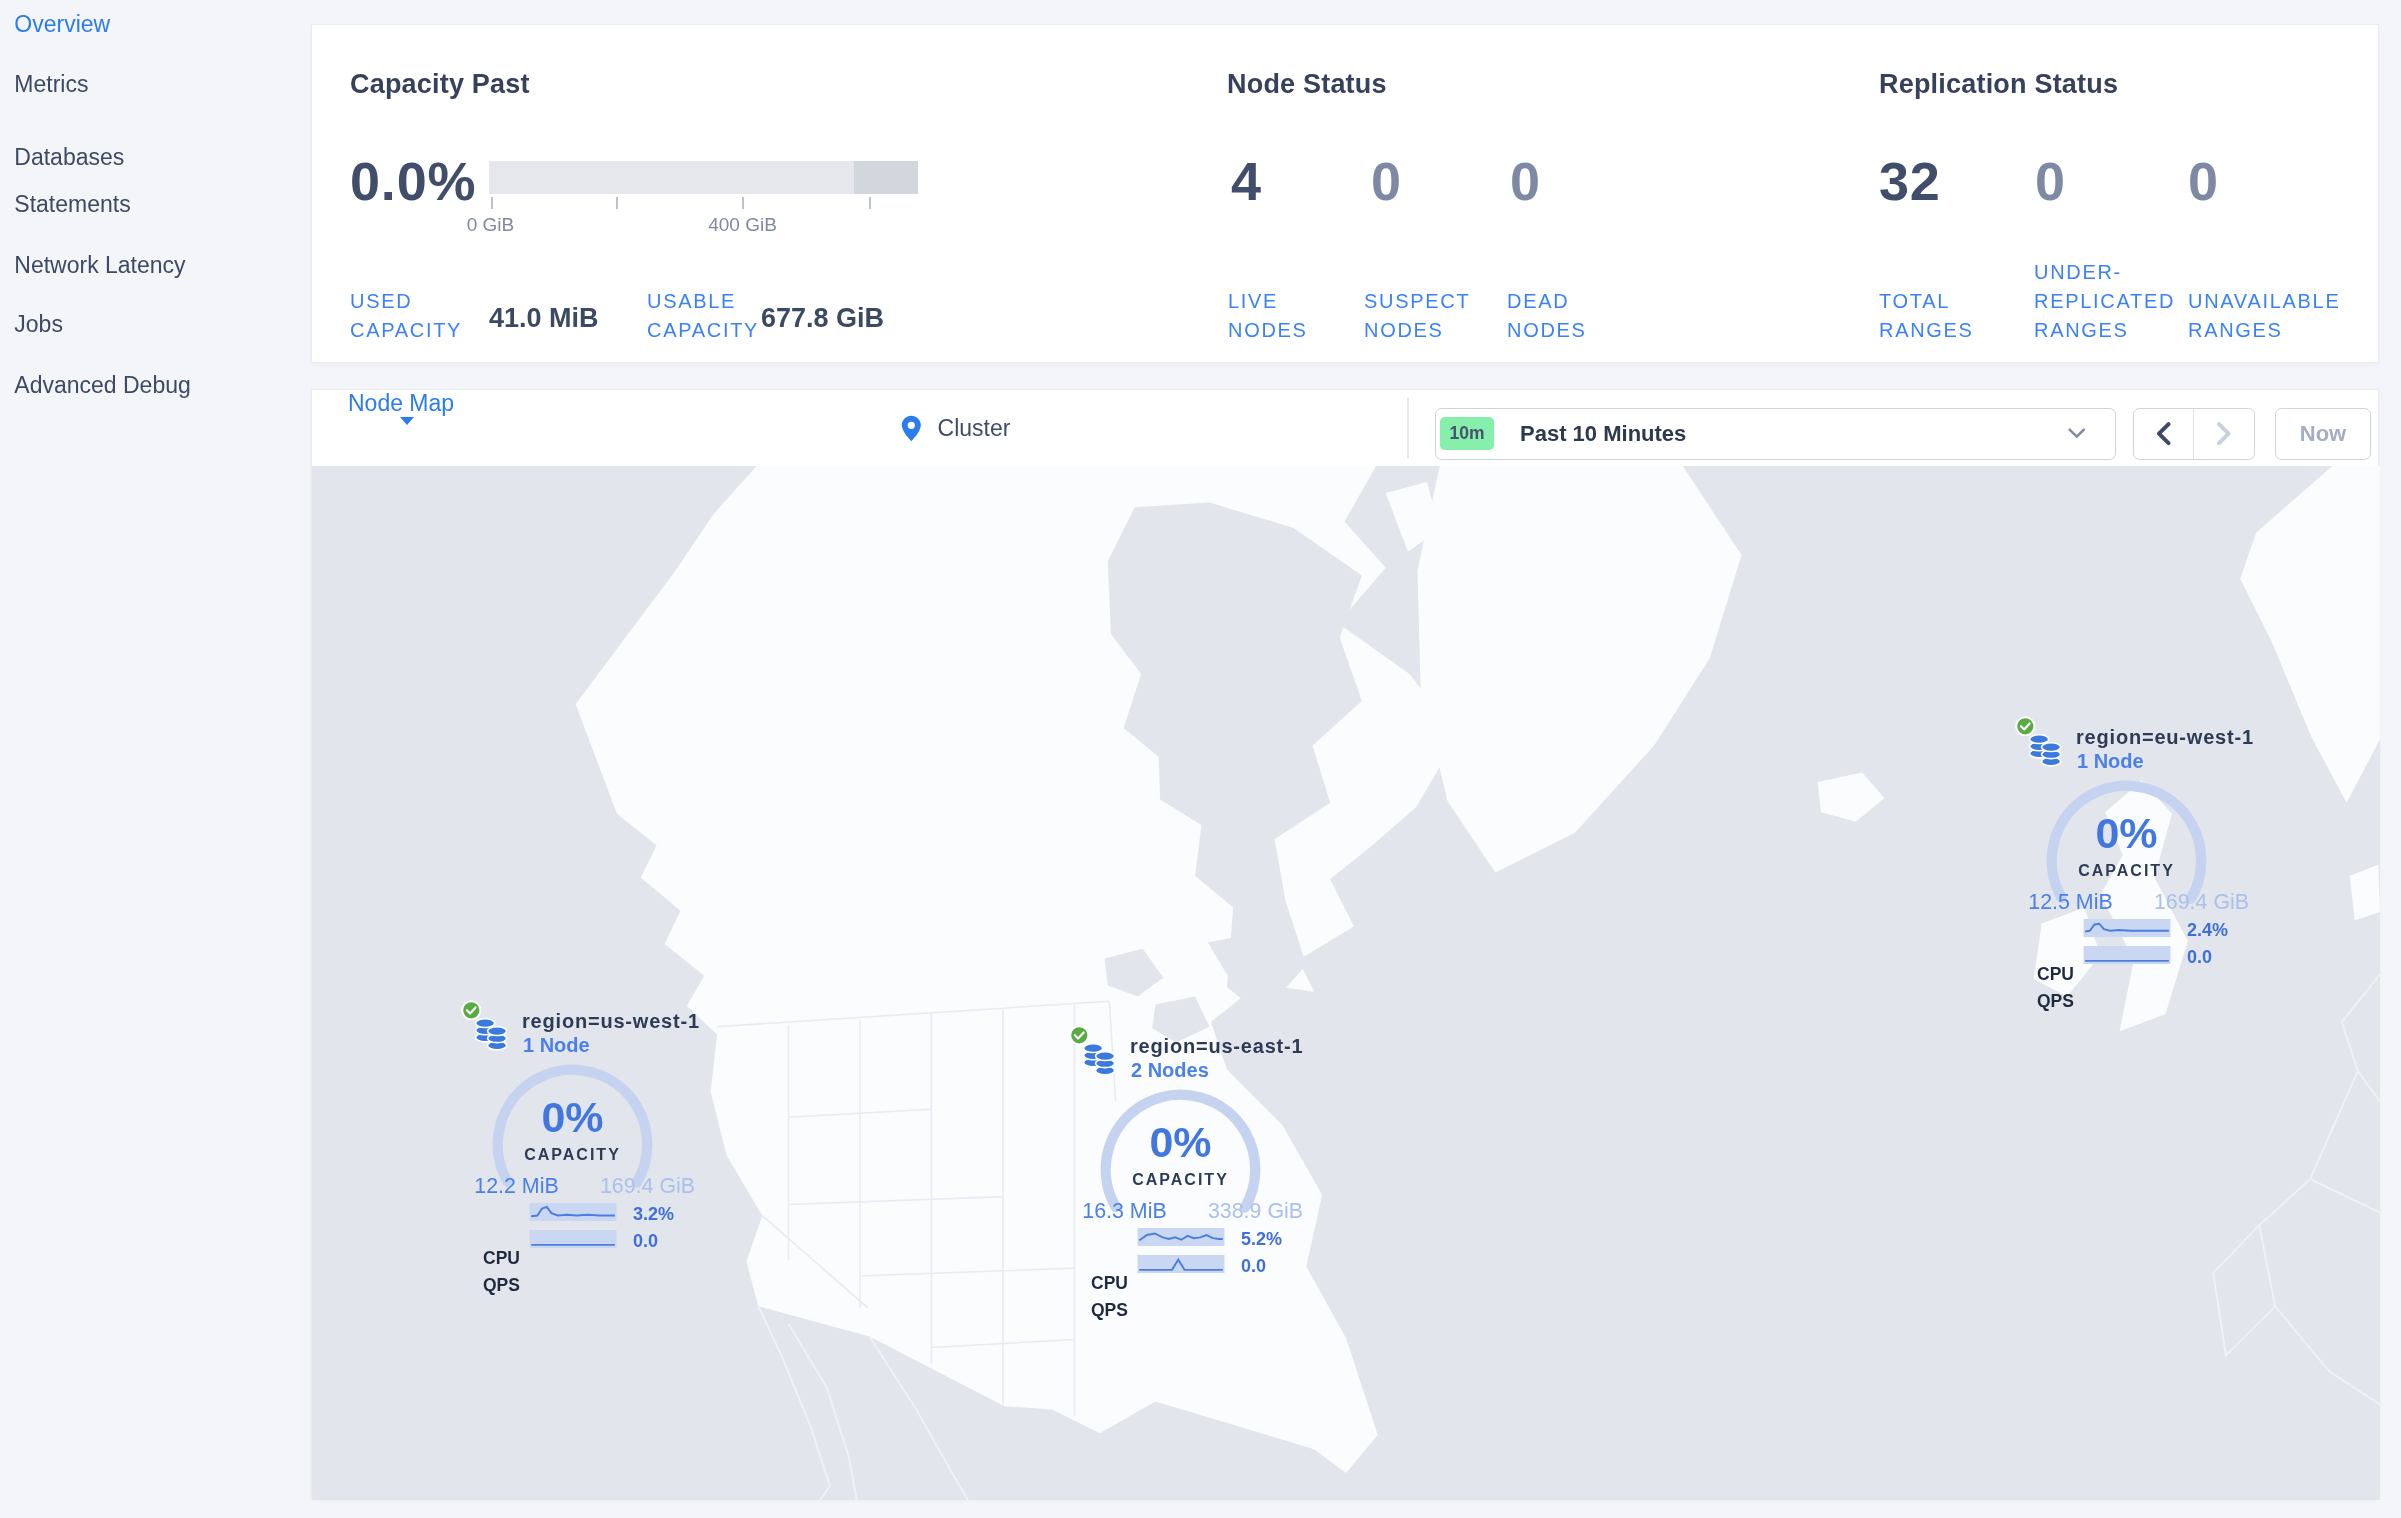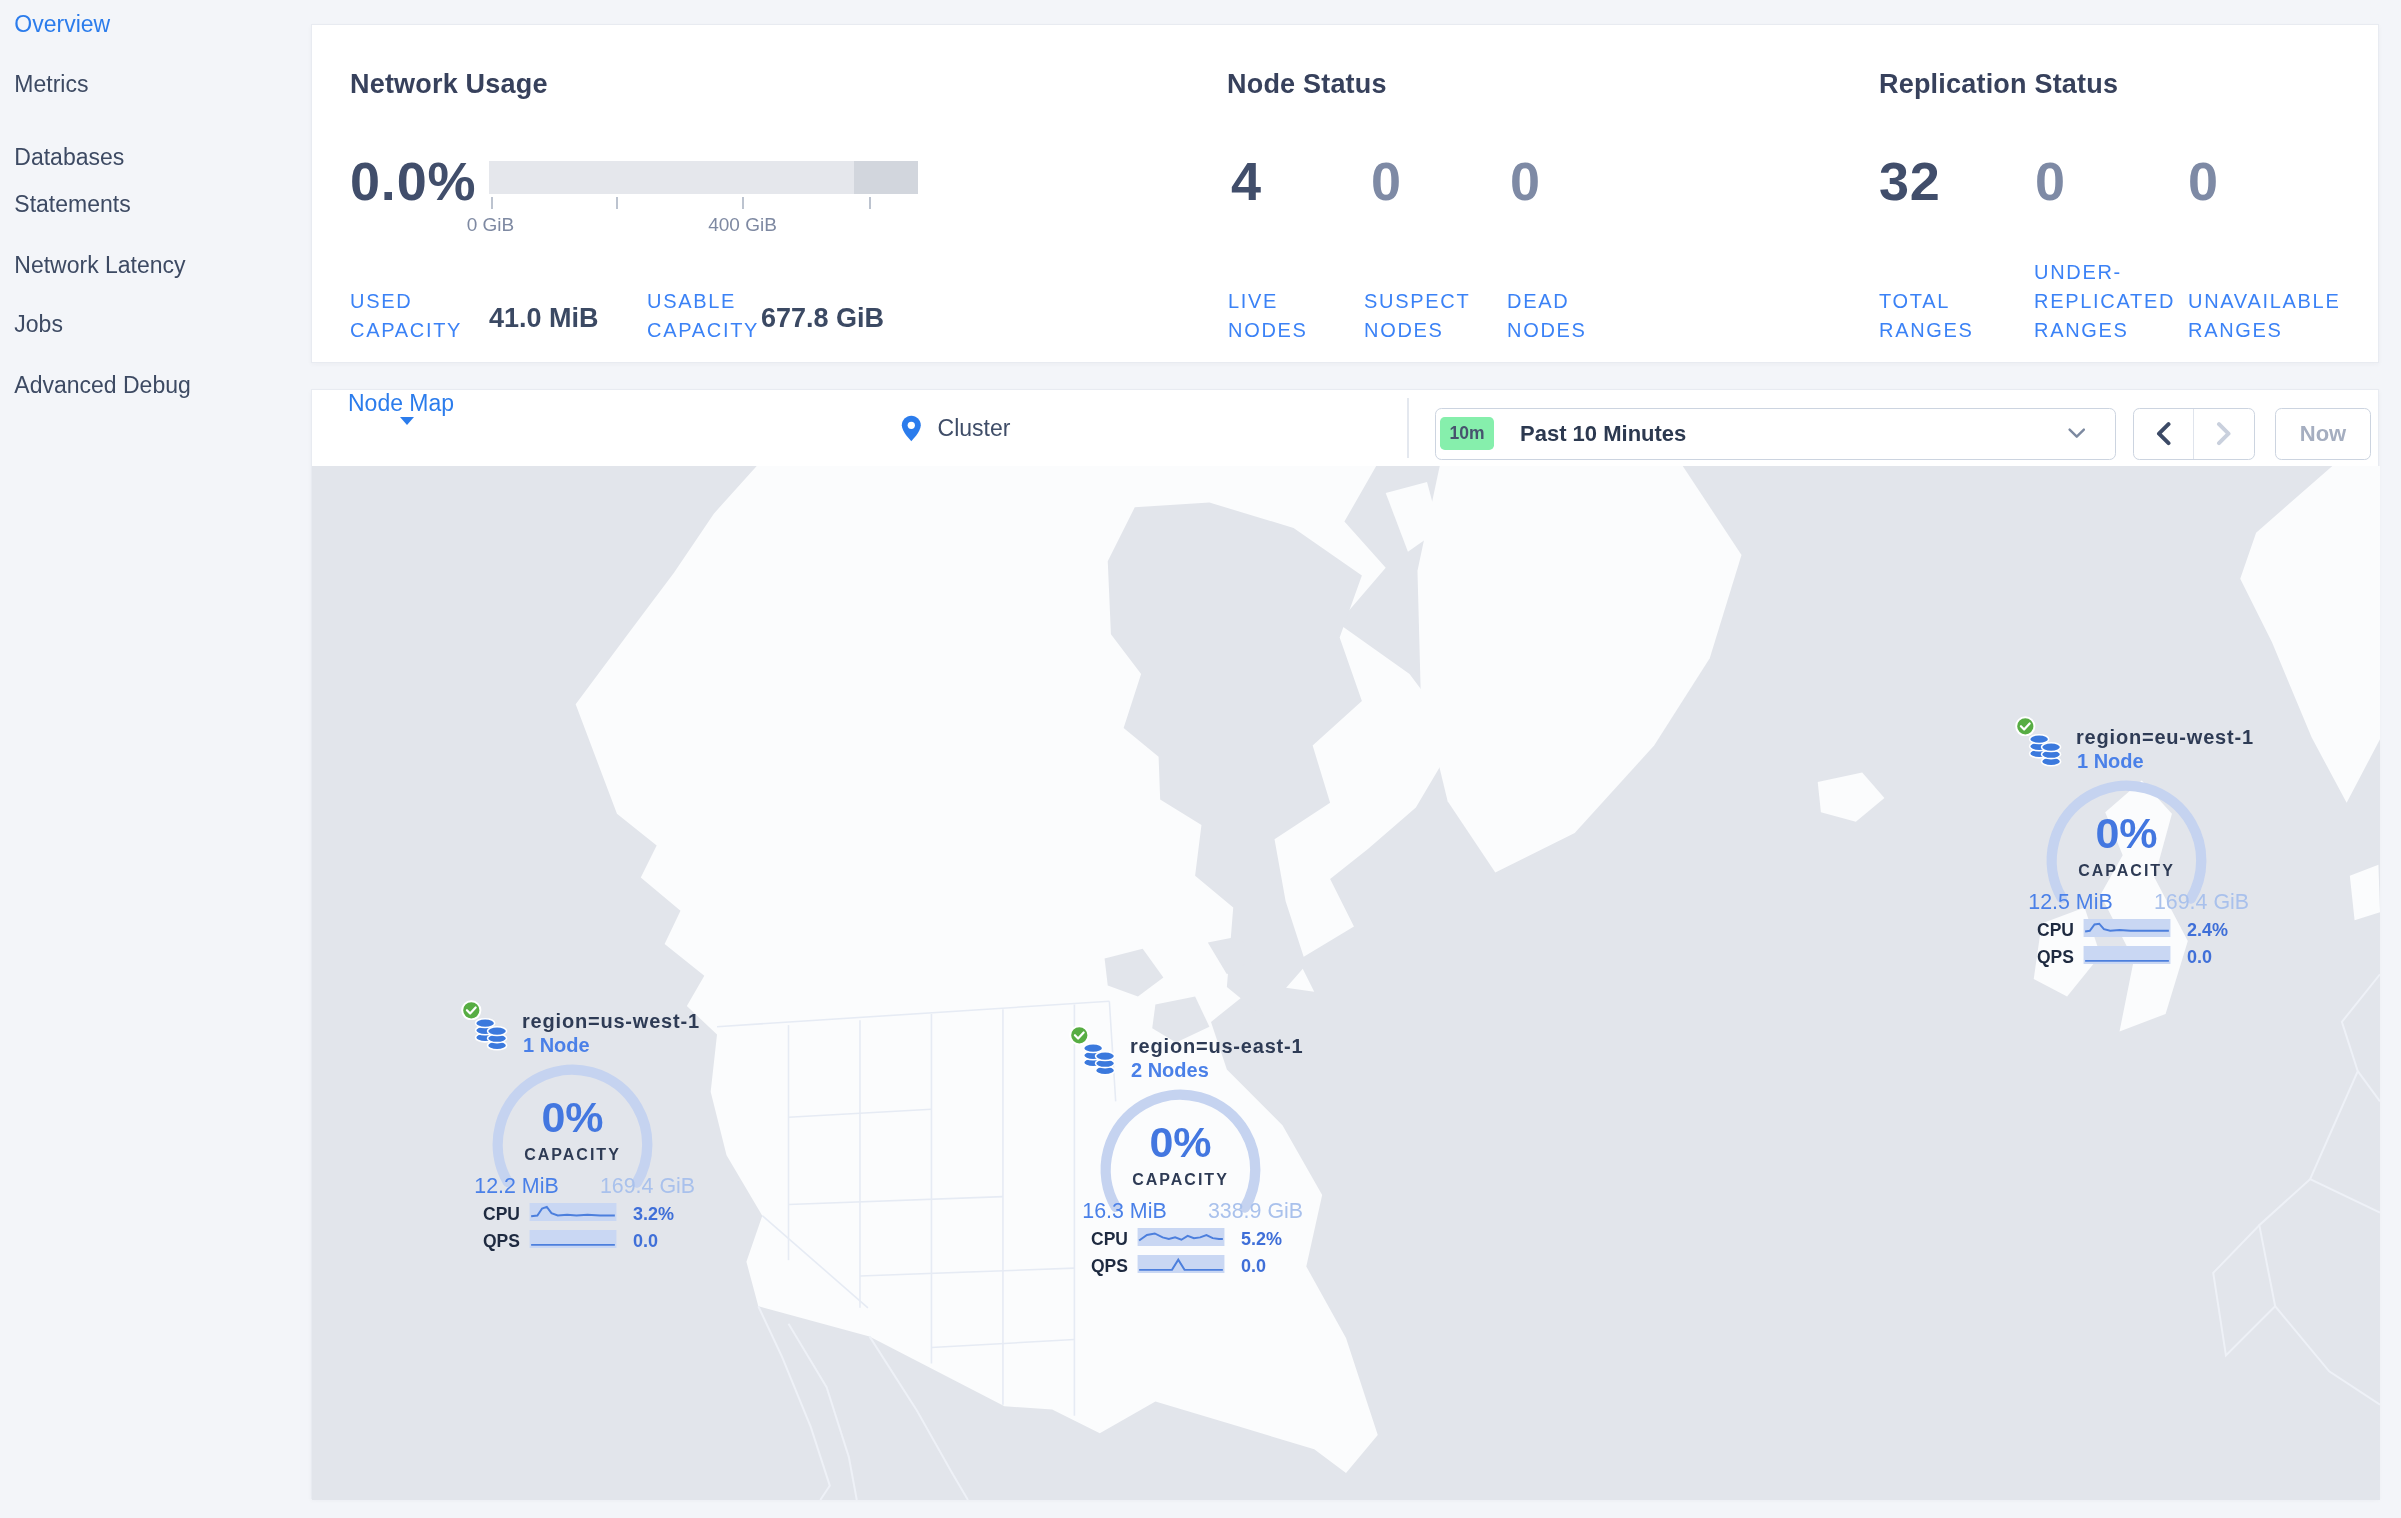--- a/index.html
+++ b/index.html
@@ -52,42 +52,42 @@
   .marker { position:absolute; width:238px; height:267px; cursor:pointer; }
   .marker .check { position:absolute; left:0; top:1.6px; }
   .marker .dbicon { position:absolute; left:12.7px; top:16.7px; }
   .marker .rname { position:absolute; left:61px; top:12px; font-size:20px; font-weight:bold; letter-spacing:0.8px; color:#2e3b55; white-space:nowrap; }
   .marker .rnodes { position:absolute; left:62px; top:36px; font-size:20px; font-weight:bold; color:#4a80e8; }
   .marker .gauge { position:absolute; left:24px; top:59px; }
   .marker .pct { position:absolute; left:24px; top:95px; width:175px; text-align:center; font-size:43px; font-weight:bold; color:#4377e0; }
   .marker .caplabel { position:absolute; left:24px; top:148px; width:175px; text-align:center; font-size:16px; font-weight:bold; letter-spacing:2px; color:#2e3b55; }
   .marker .used { position:absolute; left:0; top:176px; width:111px; text-align:center; font-size:21.4px; color:#4a80e8; }
   .marker .total { position:absolute; left:127px; top:176px; width:119px; text-align:center; font-size:21.4px; color:#a9c1ec; }
-  .marker .srow-label { position:absolute; left:22px; font-size:17.5px; font-weight:bold; color:#1e2a40; }
+  .marker .srow-label { position:absolute; left:22px; font-size:17.5px; font-weight:bold; color:#1e2a40;margin-top:44px; }
   .marker .spark { position:absolute; left:68px; }
   .marker .sval { position:absolute; left:172px; font-size:18px; font-weight:bold; color:#3f6fd8; }
 </style>
 </head>
 <body>
 
 <div class="app">
 
   <nav class="sidebar">
     <div class="nav-item active" style="top:11px">Overview</div>
     <div class="nav-item" style="top:71px">Metrics</div>
     <div class="nav-item" style="top:144px">Databases</div>
     <div class="nav-item" style="top:191px">Statements</div>
     <div class="nav-item" style="top:252px">Network Latency</div>
     <div class="nav-item" style="top:311px">Jobs</div>
     <div class="nav-item" style="top:372px">Advanced Debug</div>
   </nav>
 
   <section class="card summary">
 
-    <h2 class="sec-title" style="left:38px">Network Usage</h2>
+    <h2 class="sec-title" style="left:38px">Capacity Past</h2>
     <div class="bignum" style="left:38px">0.0%</div>
     <div class="meter">
       <div class="meter-dark"></div>
     </div>
     <div class="tick" style="left:179px"></div>
     <div class="tick" style="left:304px"></div>
     <div class="tick" style="left:430px"></div>
     <div class="tick" style="left:557px"></div>
     <div class="tick-label" style="left:131px">0 GiB</div>
     <div class="tick-label" style="left:383px">400 GiB</div>

